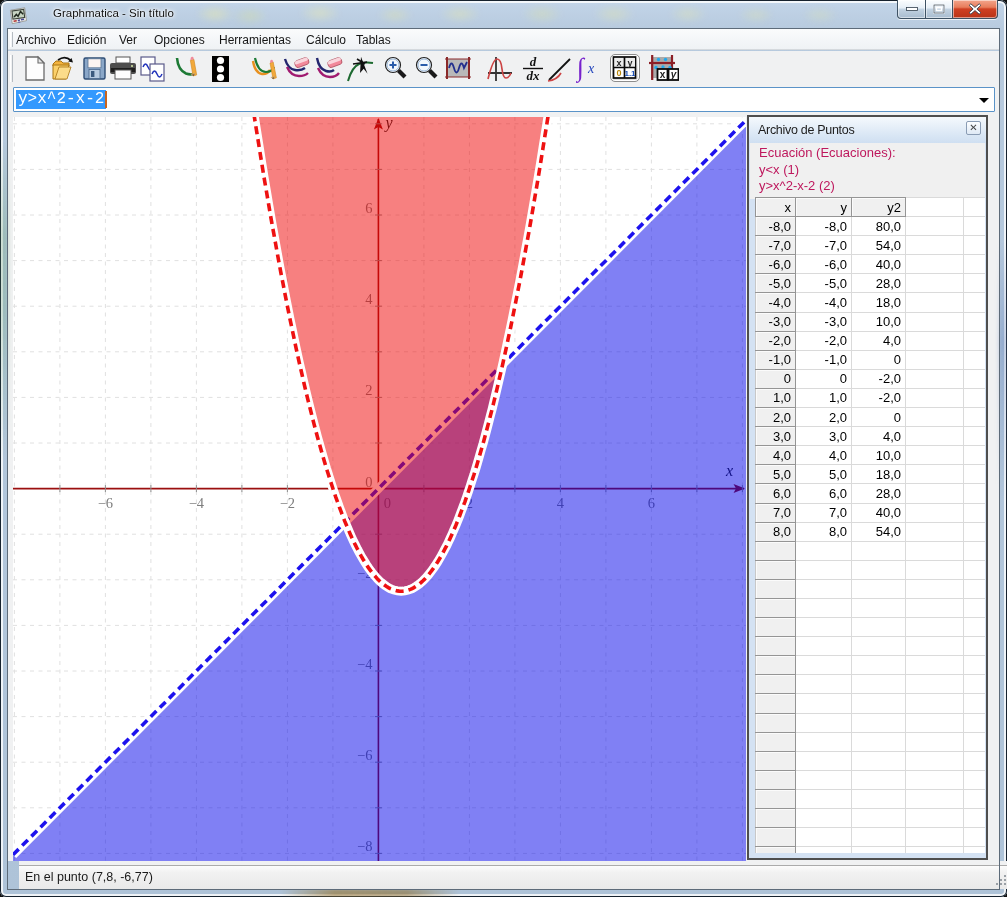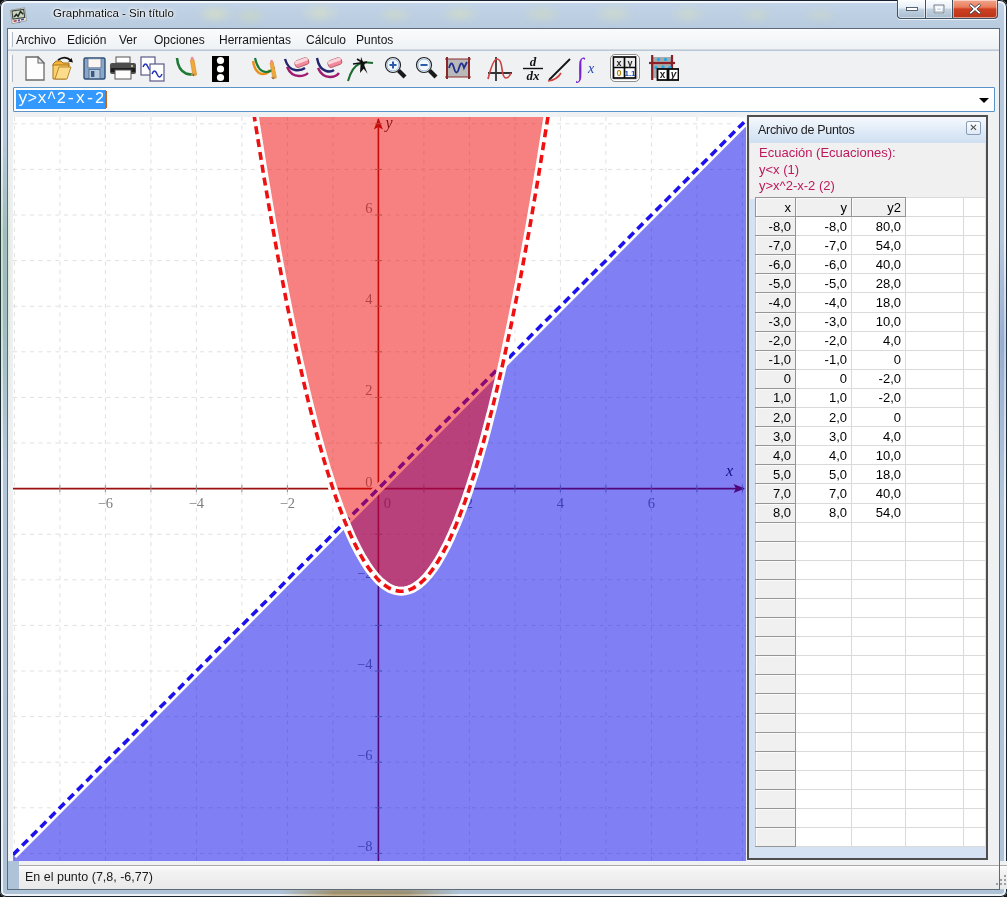--- a/index.html
+++ b/index.html
@@ -127,21 +127,21 @@
       </div>
   </div>
   <div id="menubar">
     <div class="grip"></div>
     <span style="left:8px">Archivo</span>
       <span style="left:59px">Edición</span>
     <span style="left:111px">Ver</span>
       <span style="left:146px">Opciones</span>
     <span style="left:211px">Herramientas</span>
       <span style="left:298px">Cálculo</span>
-    <span style="left:348px">Puntos</span>
+    <span style="left:348px">Tablas</span>
   </div>
   <div id="toolbar">
       <div class="grip"></div>
       <svg class="tbi" style="left:14px;top:4px" width="26" height="27" viewBox="0 0 26 27">
         <path d="M4 2 h12 l6 6 v17 h-18 z" fill="#fdfdfd" stroke="#6b6b6b" stroke-width="1.3"></path>
         <path d="M16 2 l6 6 h-6 z" fill="#e8e8e8" stroke="#6b6b6b" stroke-width="1.1"></path>
       </svg>
 <svg class="tbi" style="left:41px;top:4px" width="28" height="27" viewBox="0 0 28 27">
         <path d="M4 9 l3 -3 h5 l2 2 h6 v3 h-16 z" fill="#f3b33f" stroke="#a87413" stroke-width="1"></path>
 <path d="M4 24 L4 10 h16 L17 24 z" fill="#fbd06a" stroke="#a87413" stroke-width="1"></path>
@@ -436,20 +436,27 @@
                 <td class="w last"></td>
               </tr>
 <tr>
                 <td class="g">5,0</td>
                 <td class="w">5,0</td>
                 <td class="w">18,0</td>
                 <td class="w"></td>
                 <td class="w last"></td>
               </tr>
 <tr>
+                <td class="g">6,0</td>
+                <td class="w">6,0</td>
+                <td class="w">28,0</td>
+                <td class="w"></td>
+                <td class="w last"></td>
+              </tr>
+<tr>
                 <td class="g">7,0</td>
                 <td class="w">7,0</td>
                 <td class="w">40,0</td>
                 <td class="w"></td>
                 <td class="w last"></td>
               </tr>
 <tr>
                 <td class="g">8,0</td>
                 <td class="w">8,0</td>
                 <td class="w">54,0</td>

